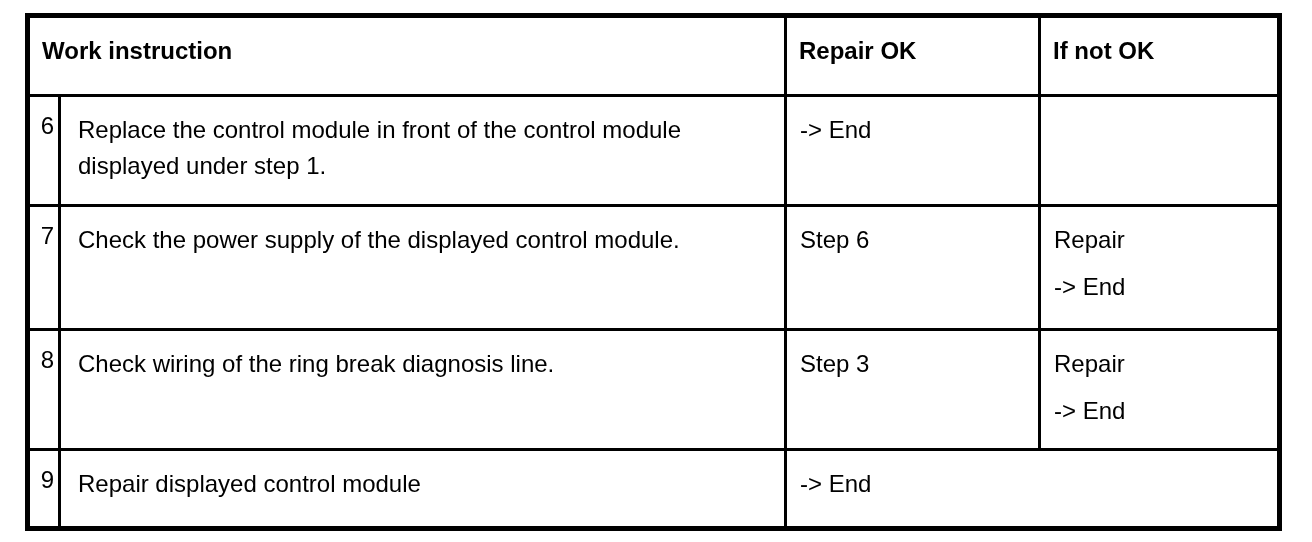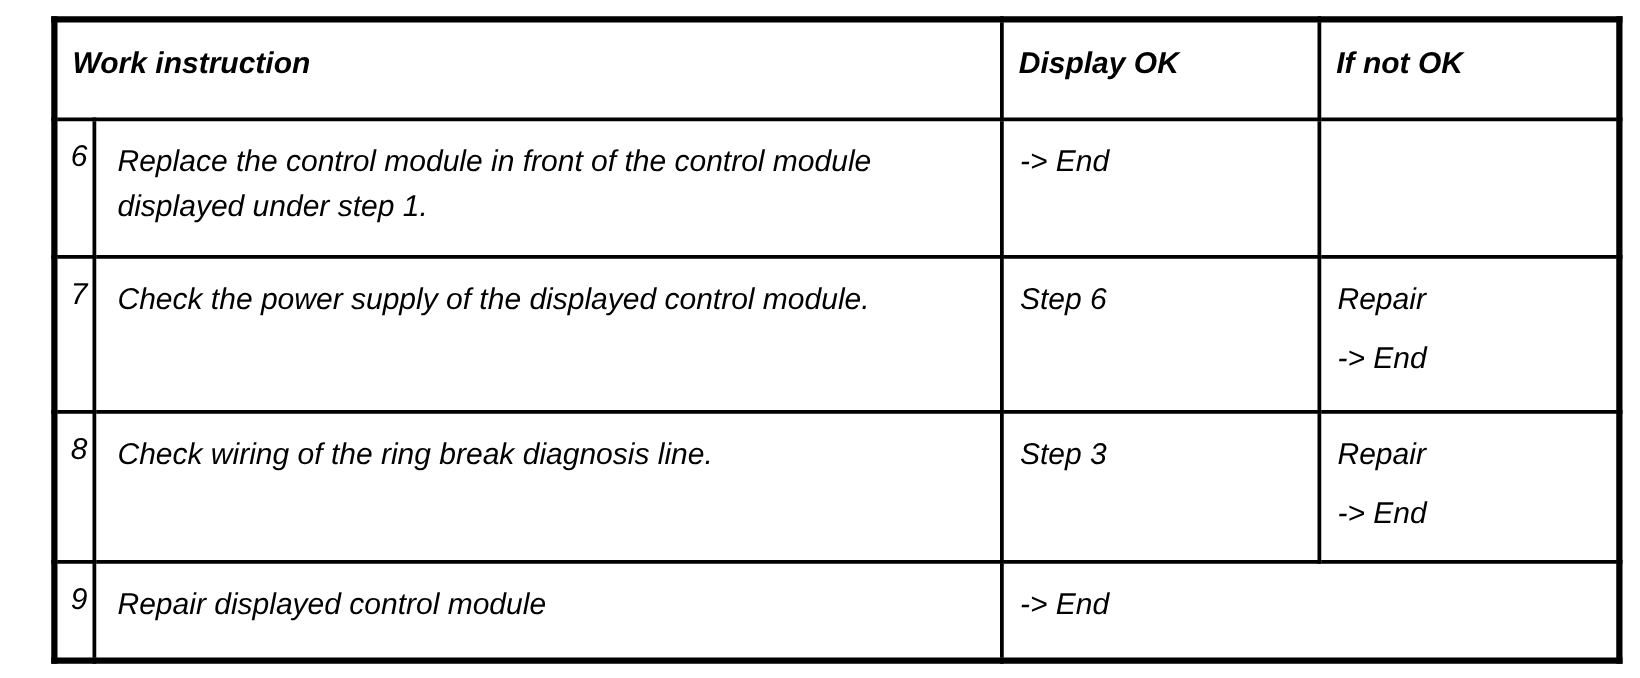--- a/index.html
+++ b/index.html
@@ -9,27 +9,26 @@
   body {
     width: 1312px;
     height: 542px;
     background: #ffffff;
     font-family: "Liberation Sans", sans-serif;
     position: relative;
     overflow: hidden;
   }
   table.work-table {
     position: absolute;
-    left: 41px;
+    left: 25px;
     top: 13px;
     width: 1252px;
     border-collapse: collapse;
     table-layout: fixed;
     border: 5px solid #000000;
-    font-style: italic;
   }
   .work-table th, .work-table td {
     border: 3px solid #000000;
     vertical-align: top;
     color: #000000;
     font-size: 24px;
     background: #ffffff;
     overflow: hidden;
   }
   .work-table th {
@@ -67,21 +66,21 @@
   <table class="work-table">
     <colgroup>
       <col class="c-num">
       <col class="c-instr">
       <col class="c-disp">
       <col class="c-ifnot">
     </colgroup>
     <thead>
       <tr>
         <th colspan="2">Work instruction</th>
-        <th>Display OK</th>
+        <th>Repair OK</th>
         <th>If not OK</th>
       </tr>
     </thead>
     <tbody>
         <tr>
     <td class="num">6</td>
     <td class="instr">Replace the control module in front of the control module displayed under step 1.</td>
     <td class="disp">
             <div class="line">-&gt; End</div>
           </td>

